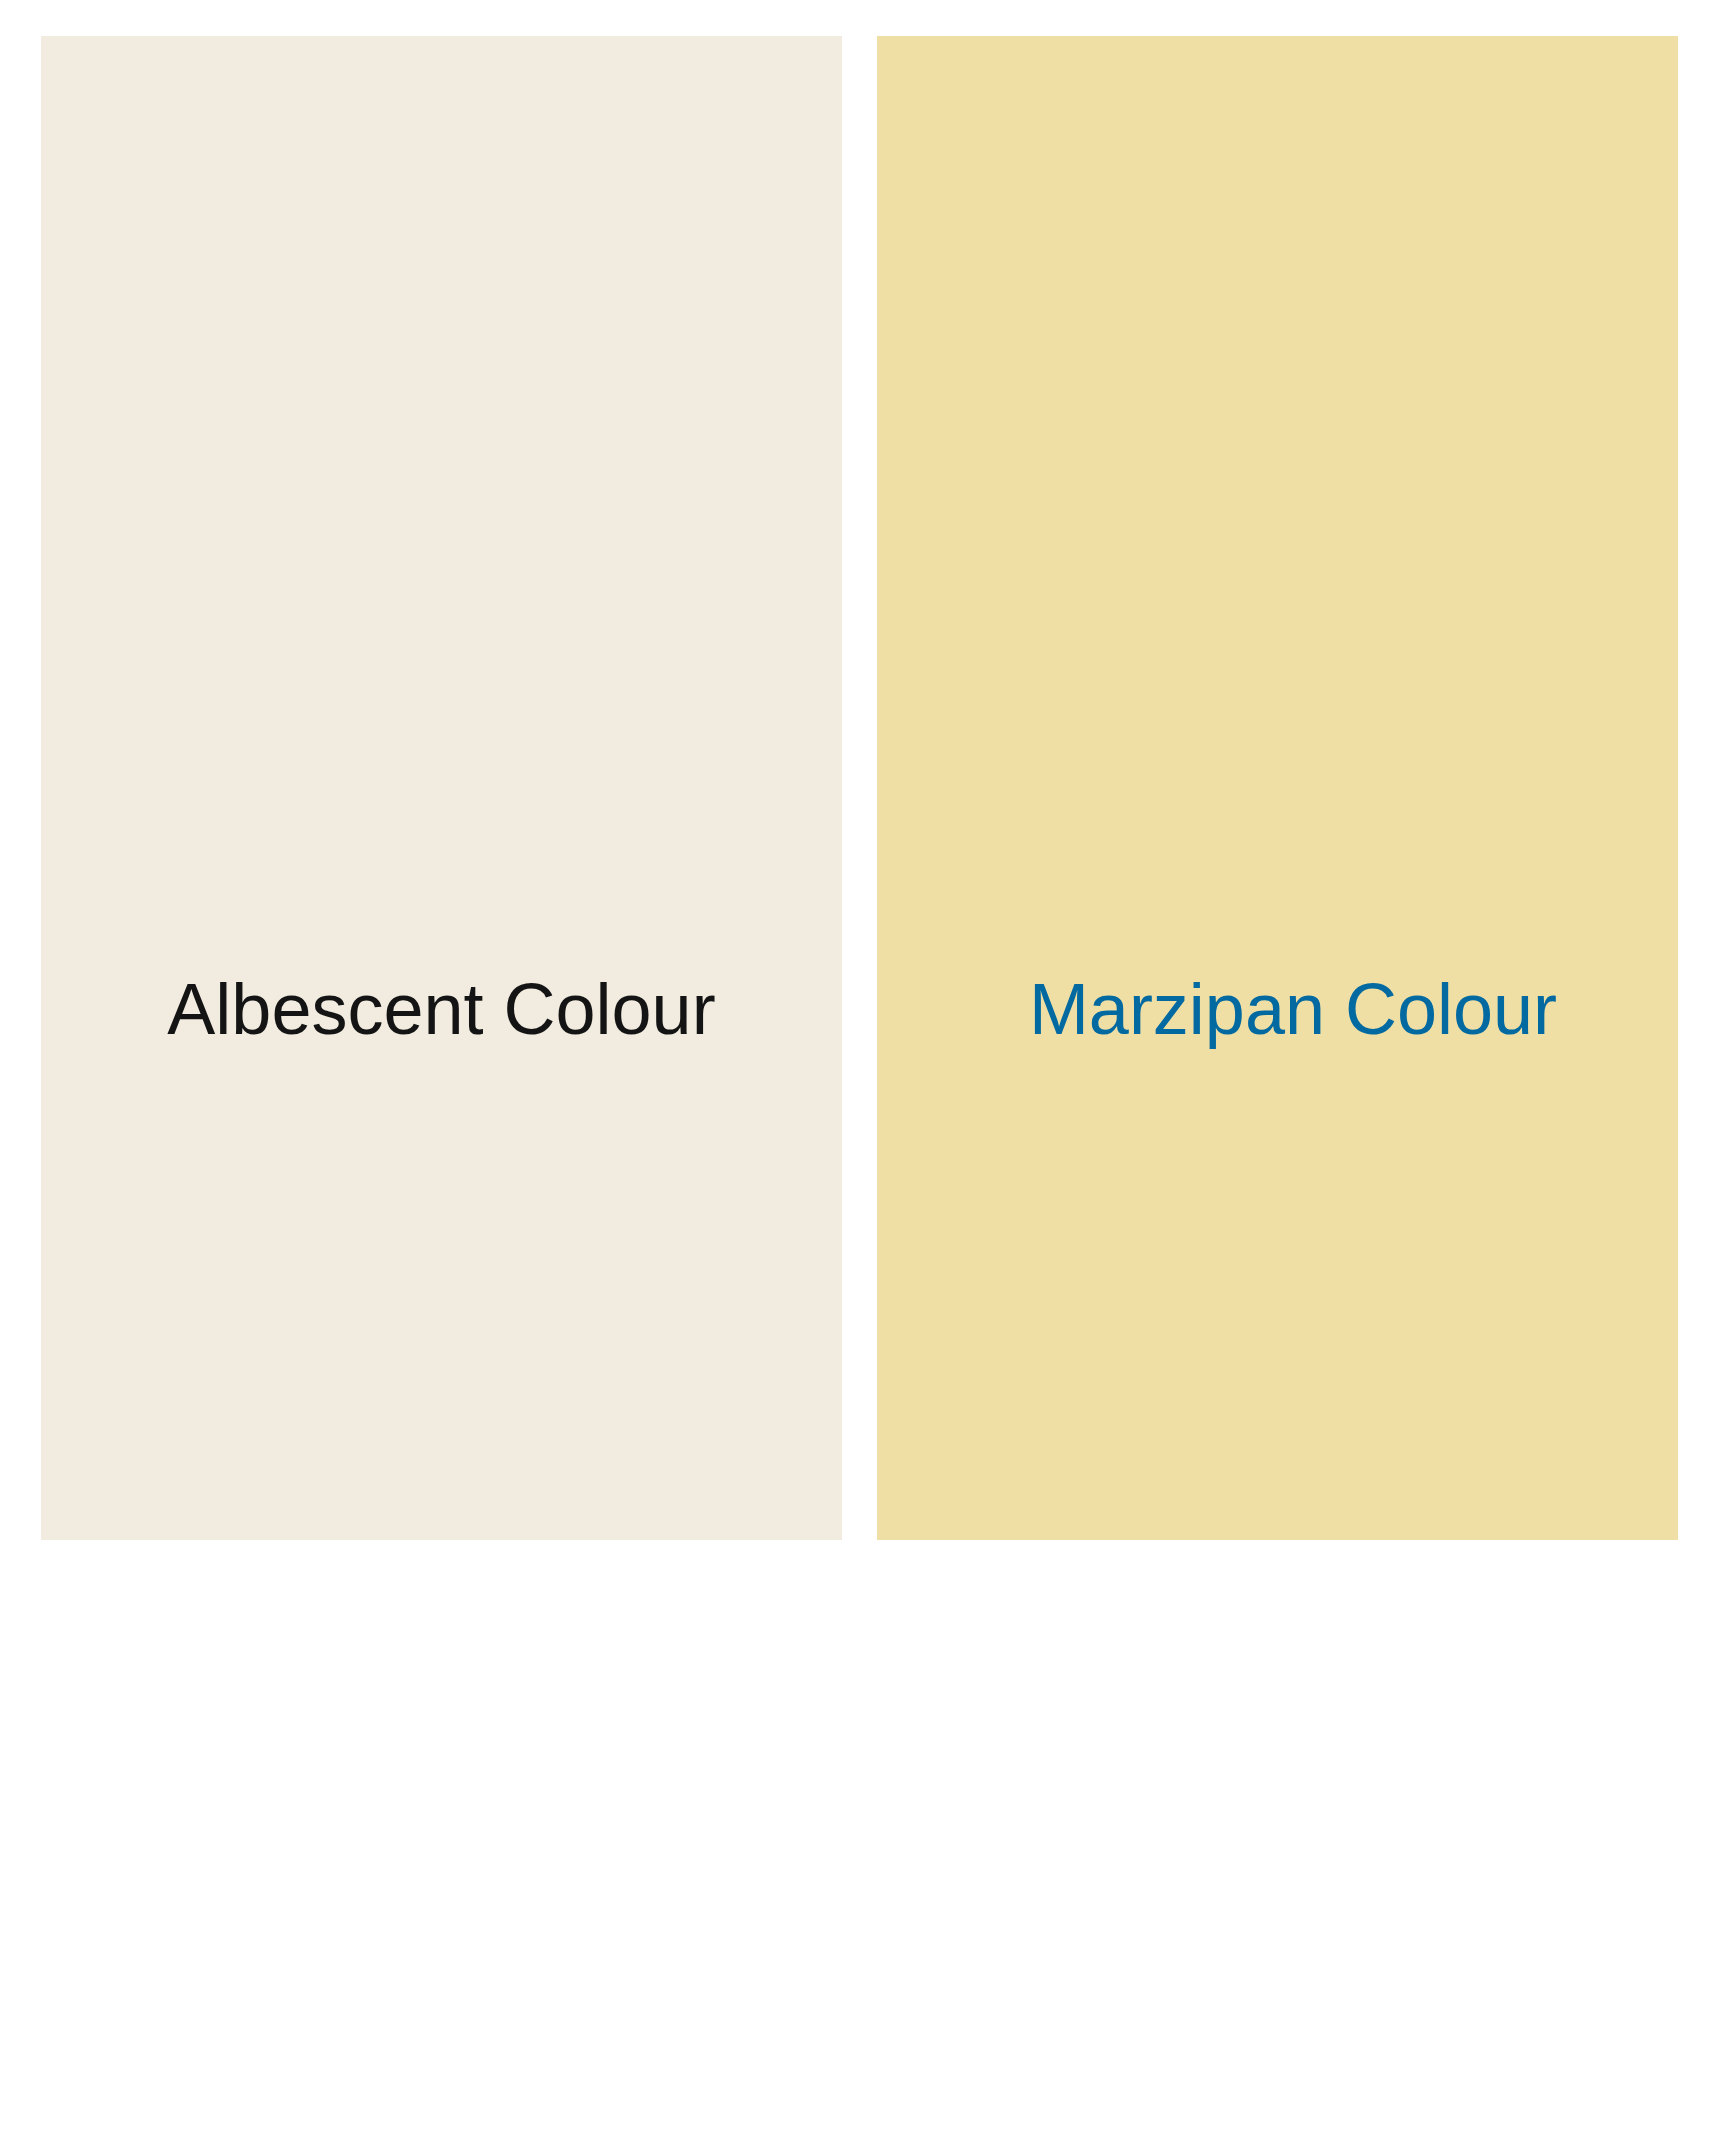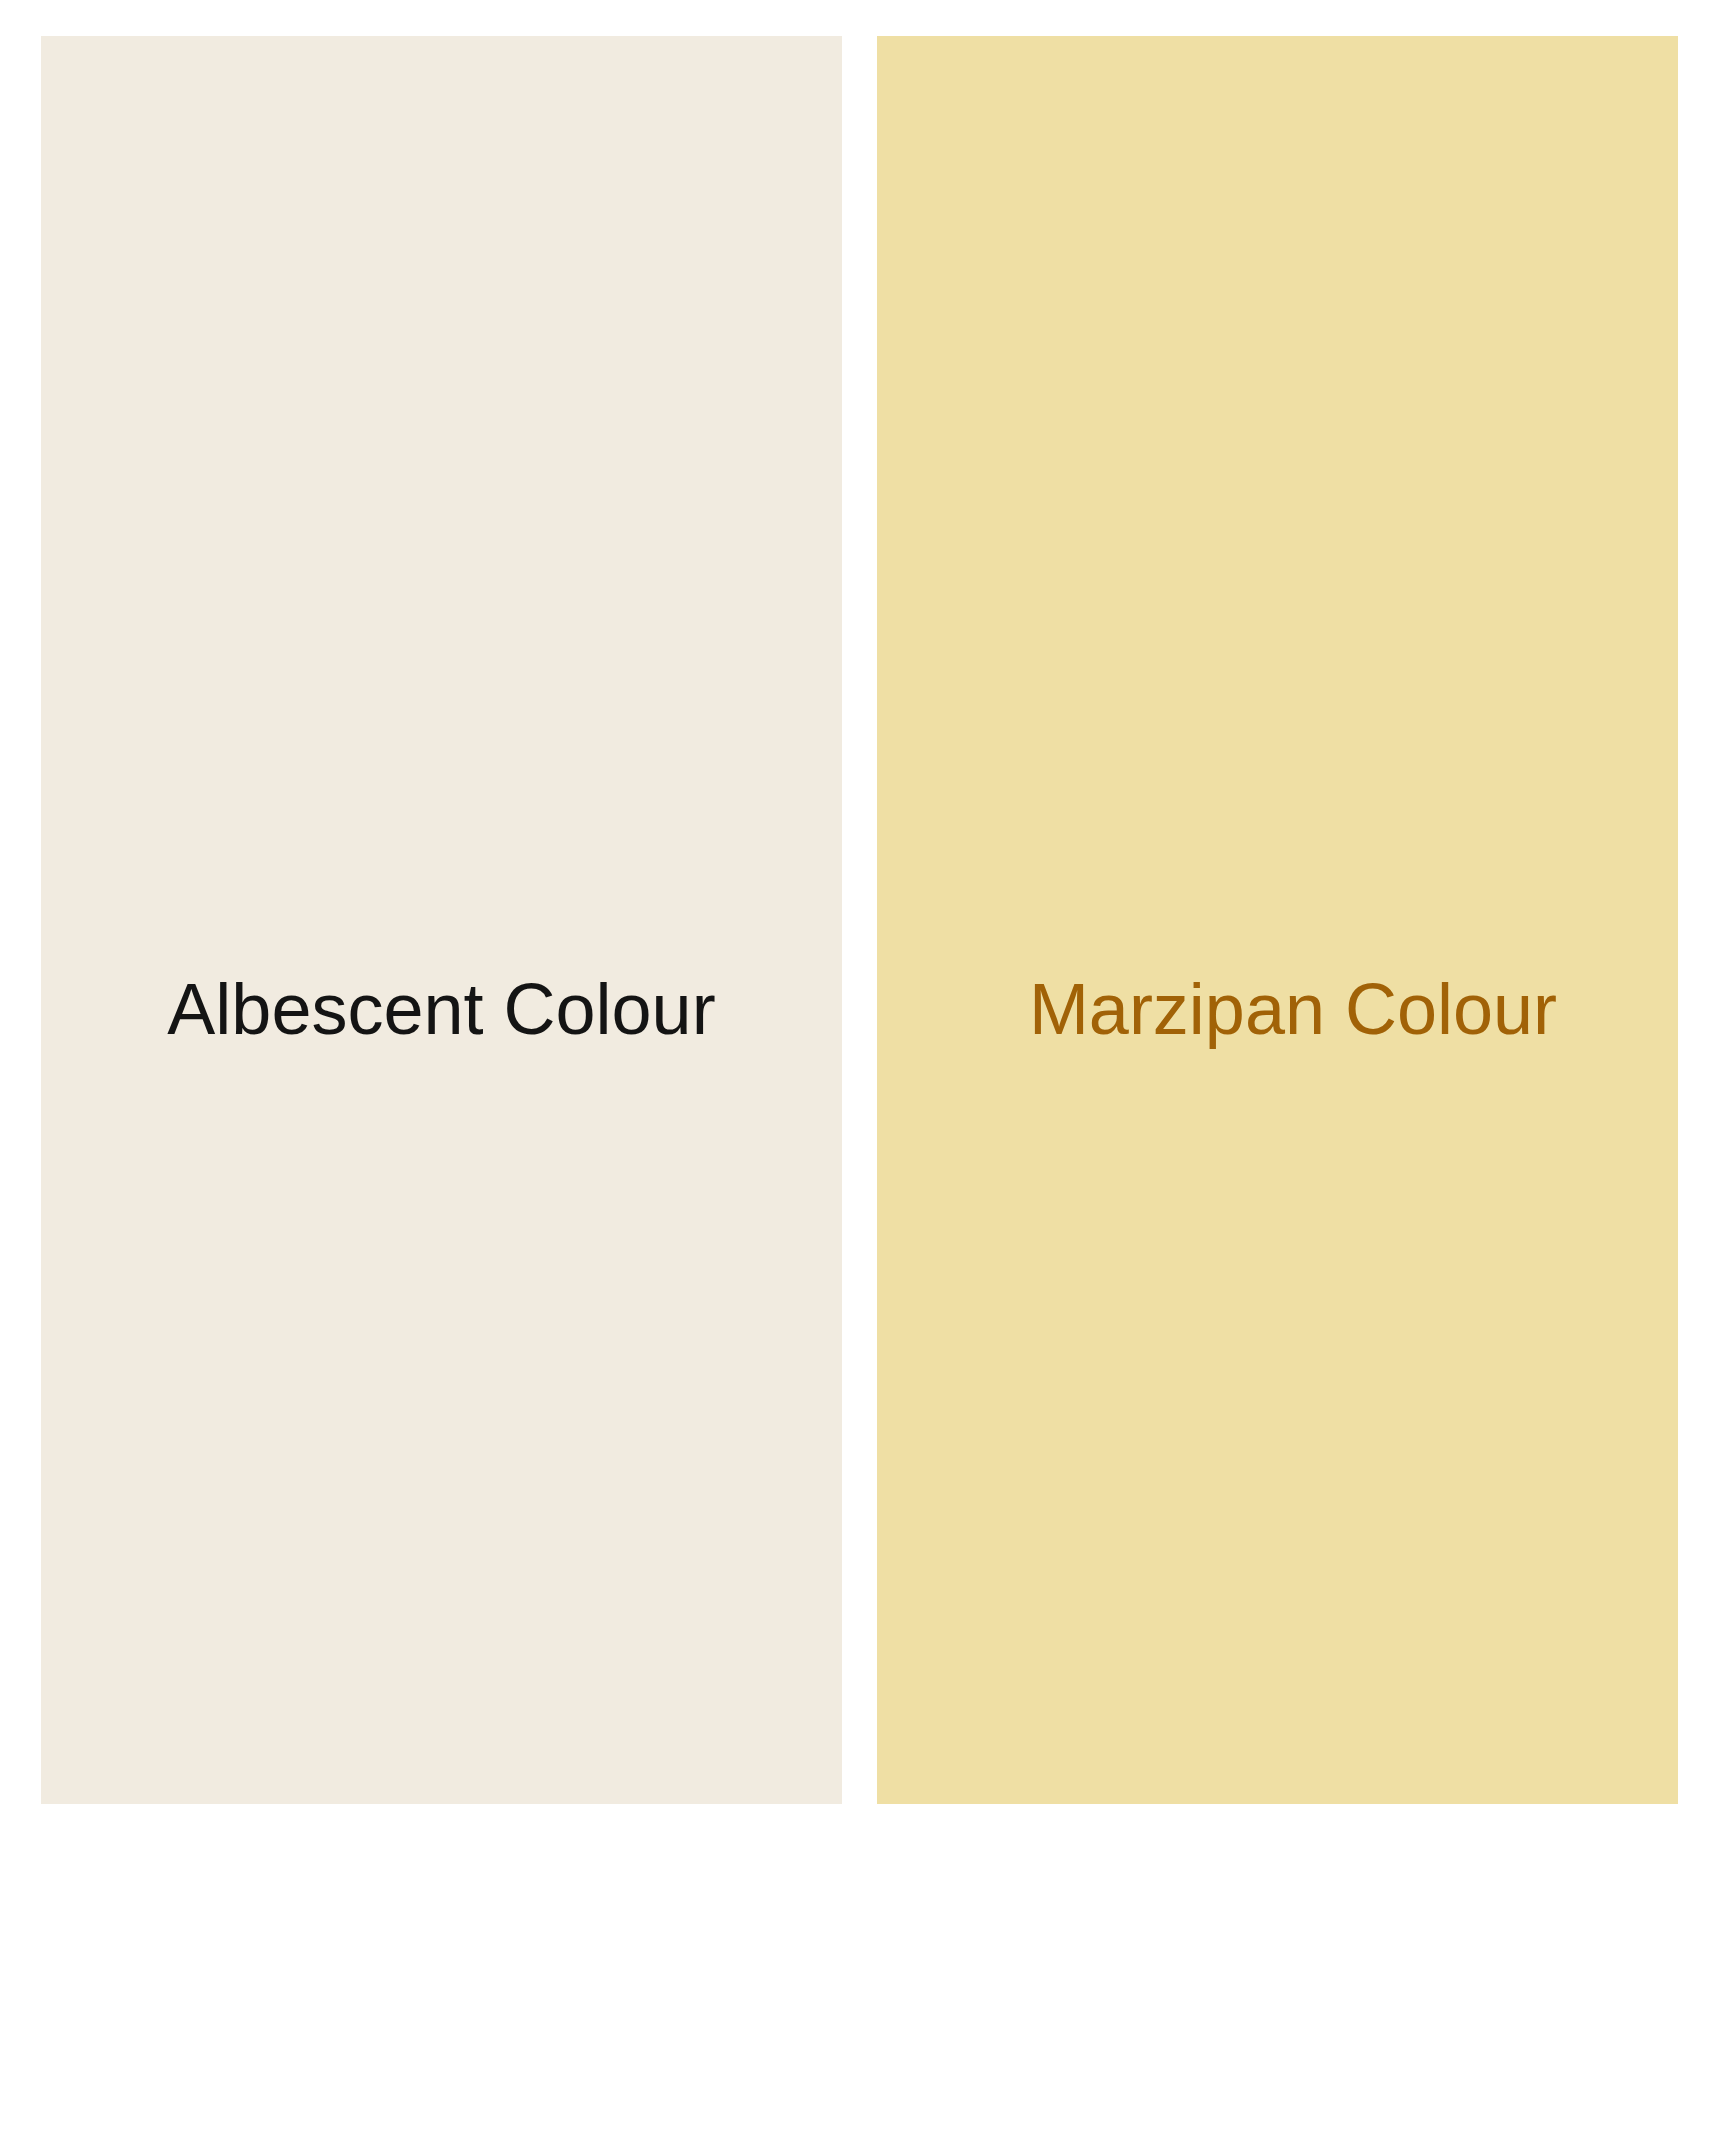--- a/index.html
+++ b/index.html
@@ -18,21 +18,21 @@
   #swatch-board {
     position: relative;
     width: 1721px;
     height: 2151px;
     background: #ffffff;
   }
 
   .swatch-panel {
     position: absolute;
     top: 36px;
-    height: 1768px;
+    height: 1504px;
     display: flex;
     flex-direction: column;
     align-items: center;
     justify-content: flex-start;
     box-sizing: border-box;
   }
 
   #swatch-panel-left {
     left: 41px;
     width: 801px;
@@ -72,19 +72,19 @@
 
 <div id="swatch-board" style="background: rgb(255, 255, 255);">
 
   <div class="swatch-panel" id="swatch-panel-left" style="background: rgb(241, 235, 224);">
     <div class="swatch-caption" style="color: rgb(20, 20, 20);">
       <span class="swatch-name">Albescent Colour</span>
     </div>
   </div>
 
   <div class="swatch-panel" id="swatch-panel-right" style="background: rgb(239, 223, 164);">
-    <div class="swatch-caption" style="color: #a16207; padding-left: 31px;">
+    <div class="swatch-caption" style="color: #0369a1; padding-left: 31px;">
       <span class="swatch-name">Marzipan Colour</span>
     </div>
   </div>
 
 </div>
 
 
 </body></html>

